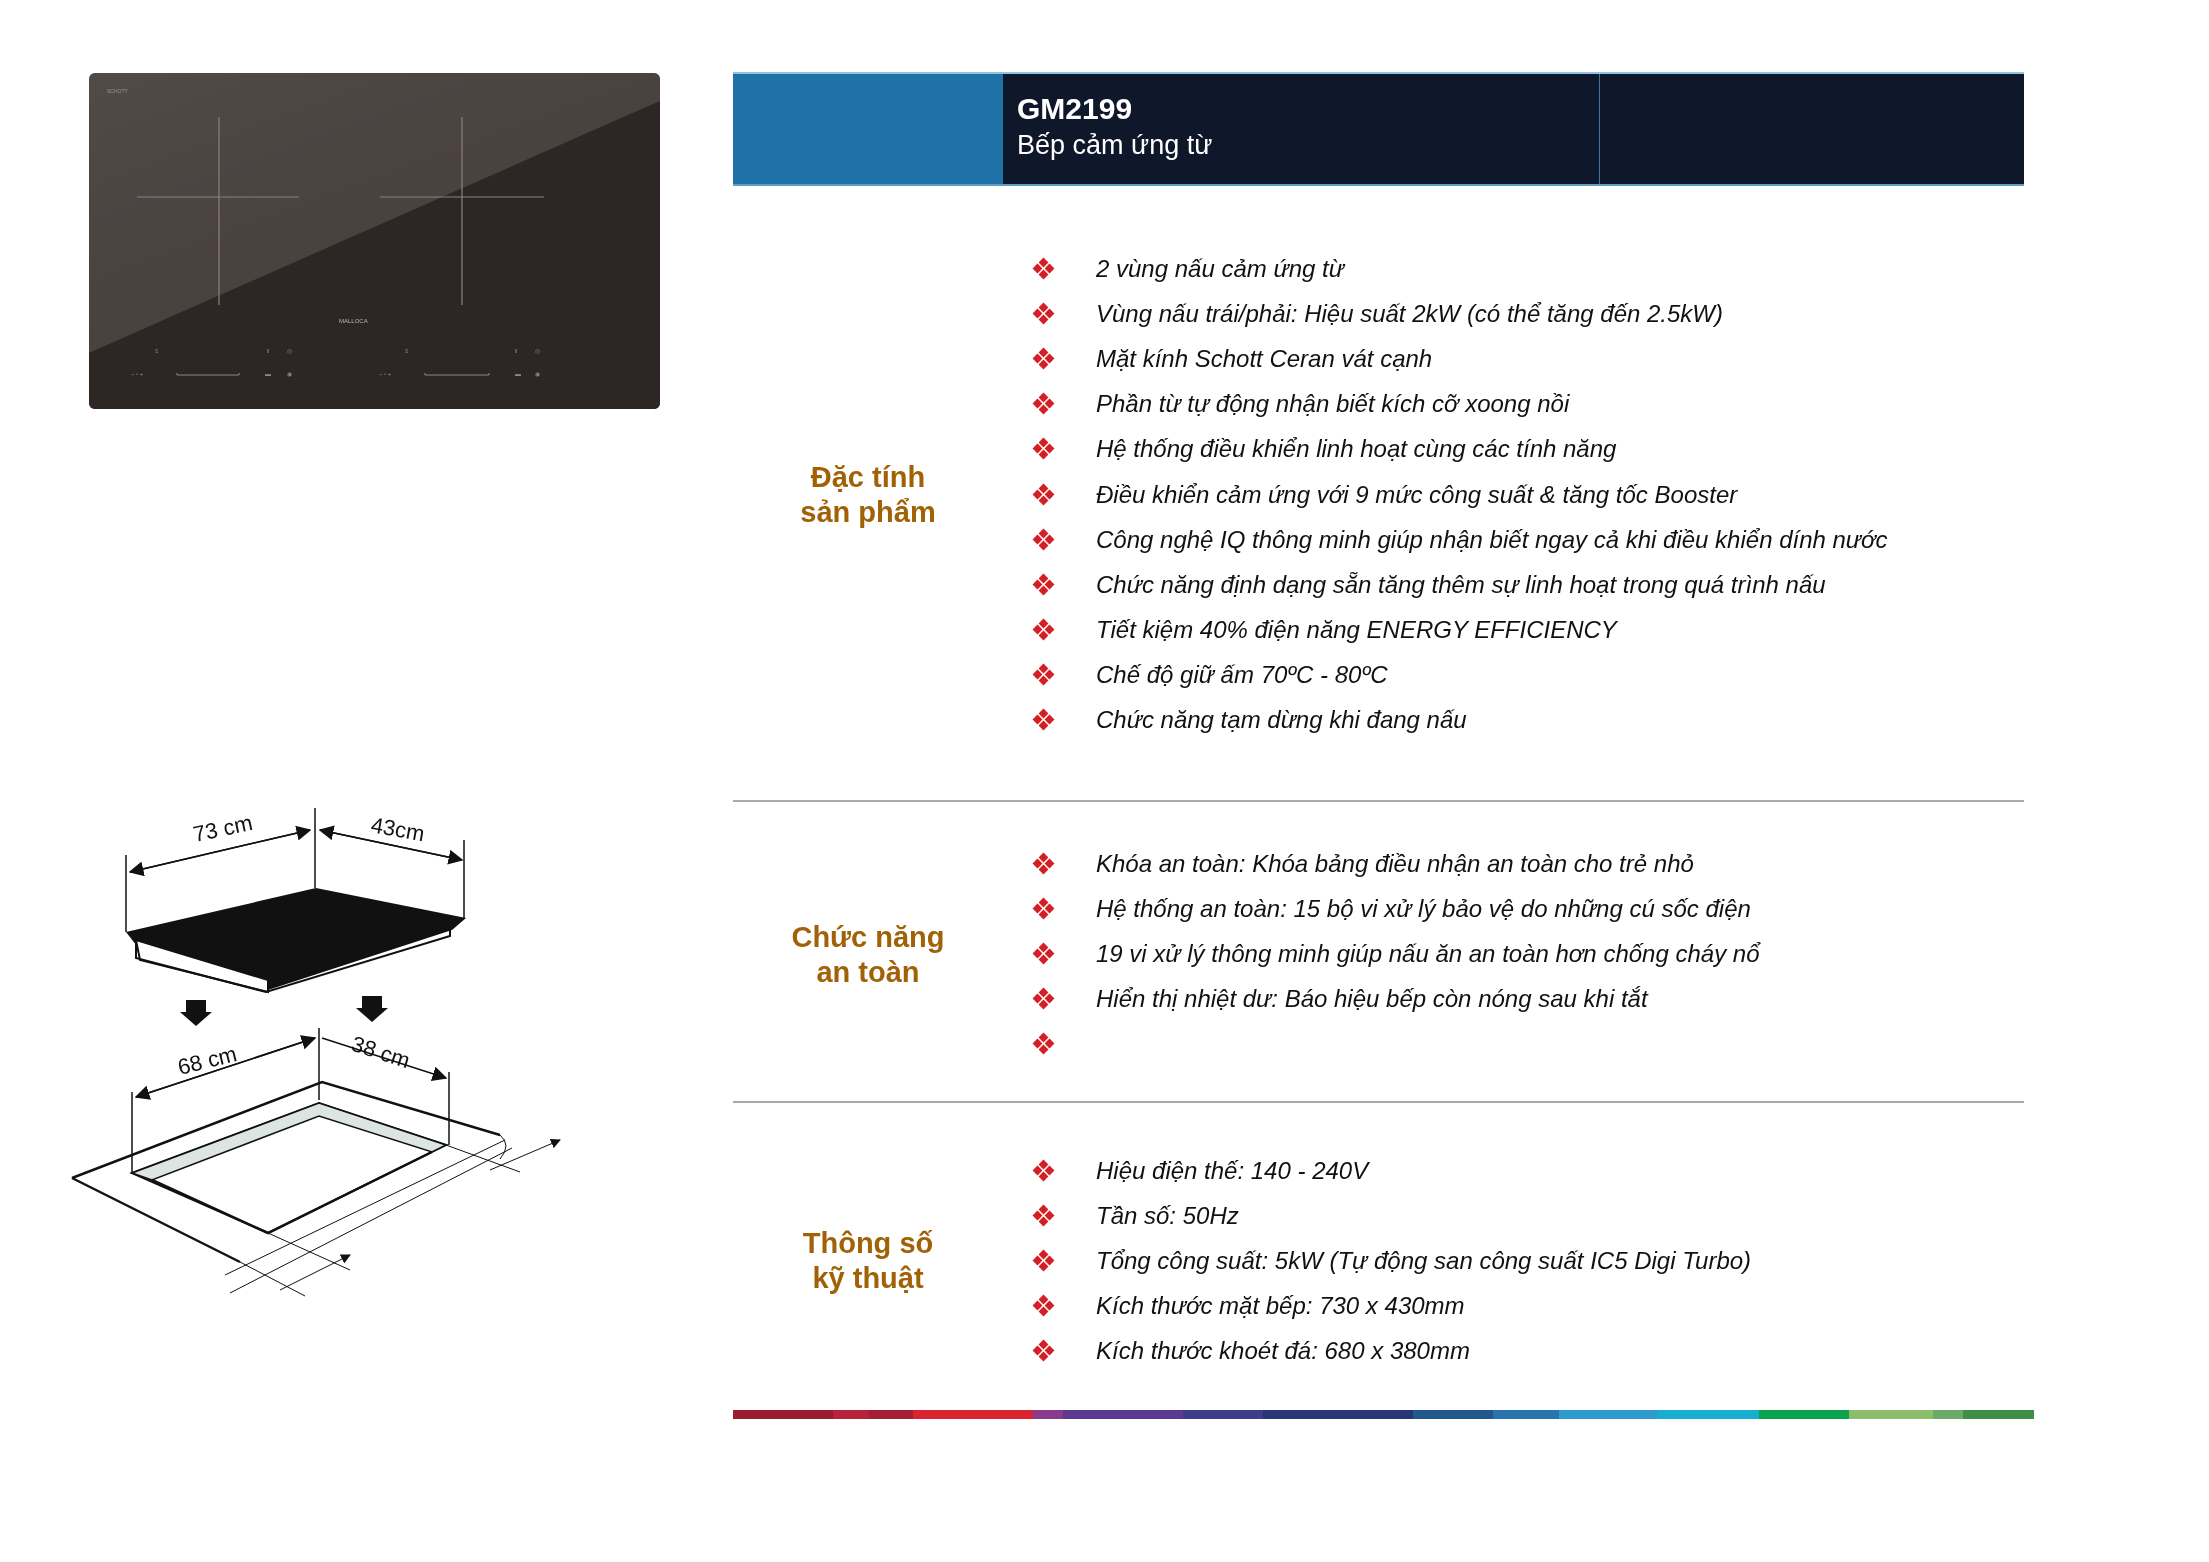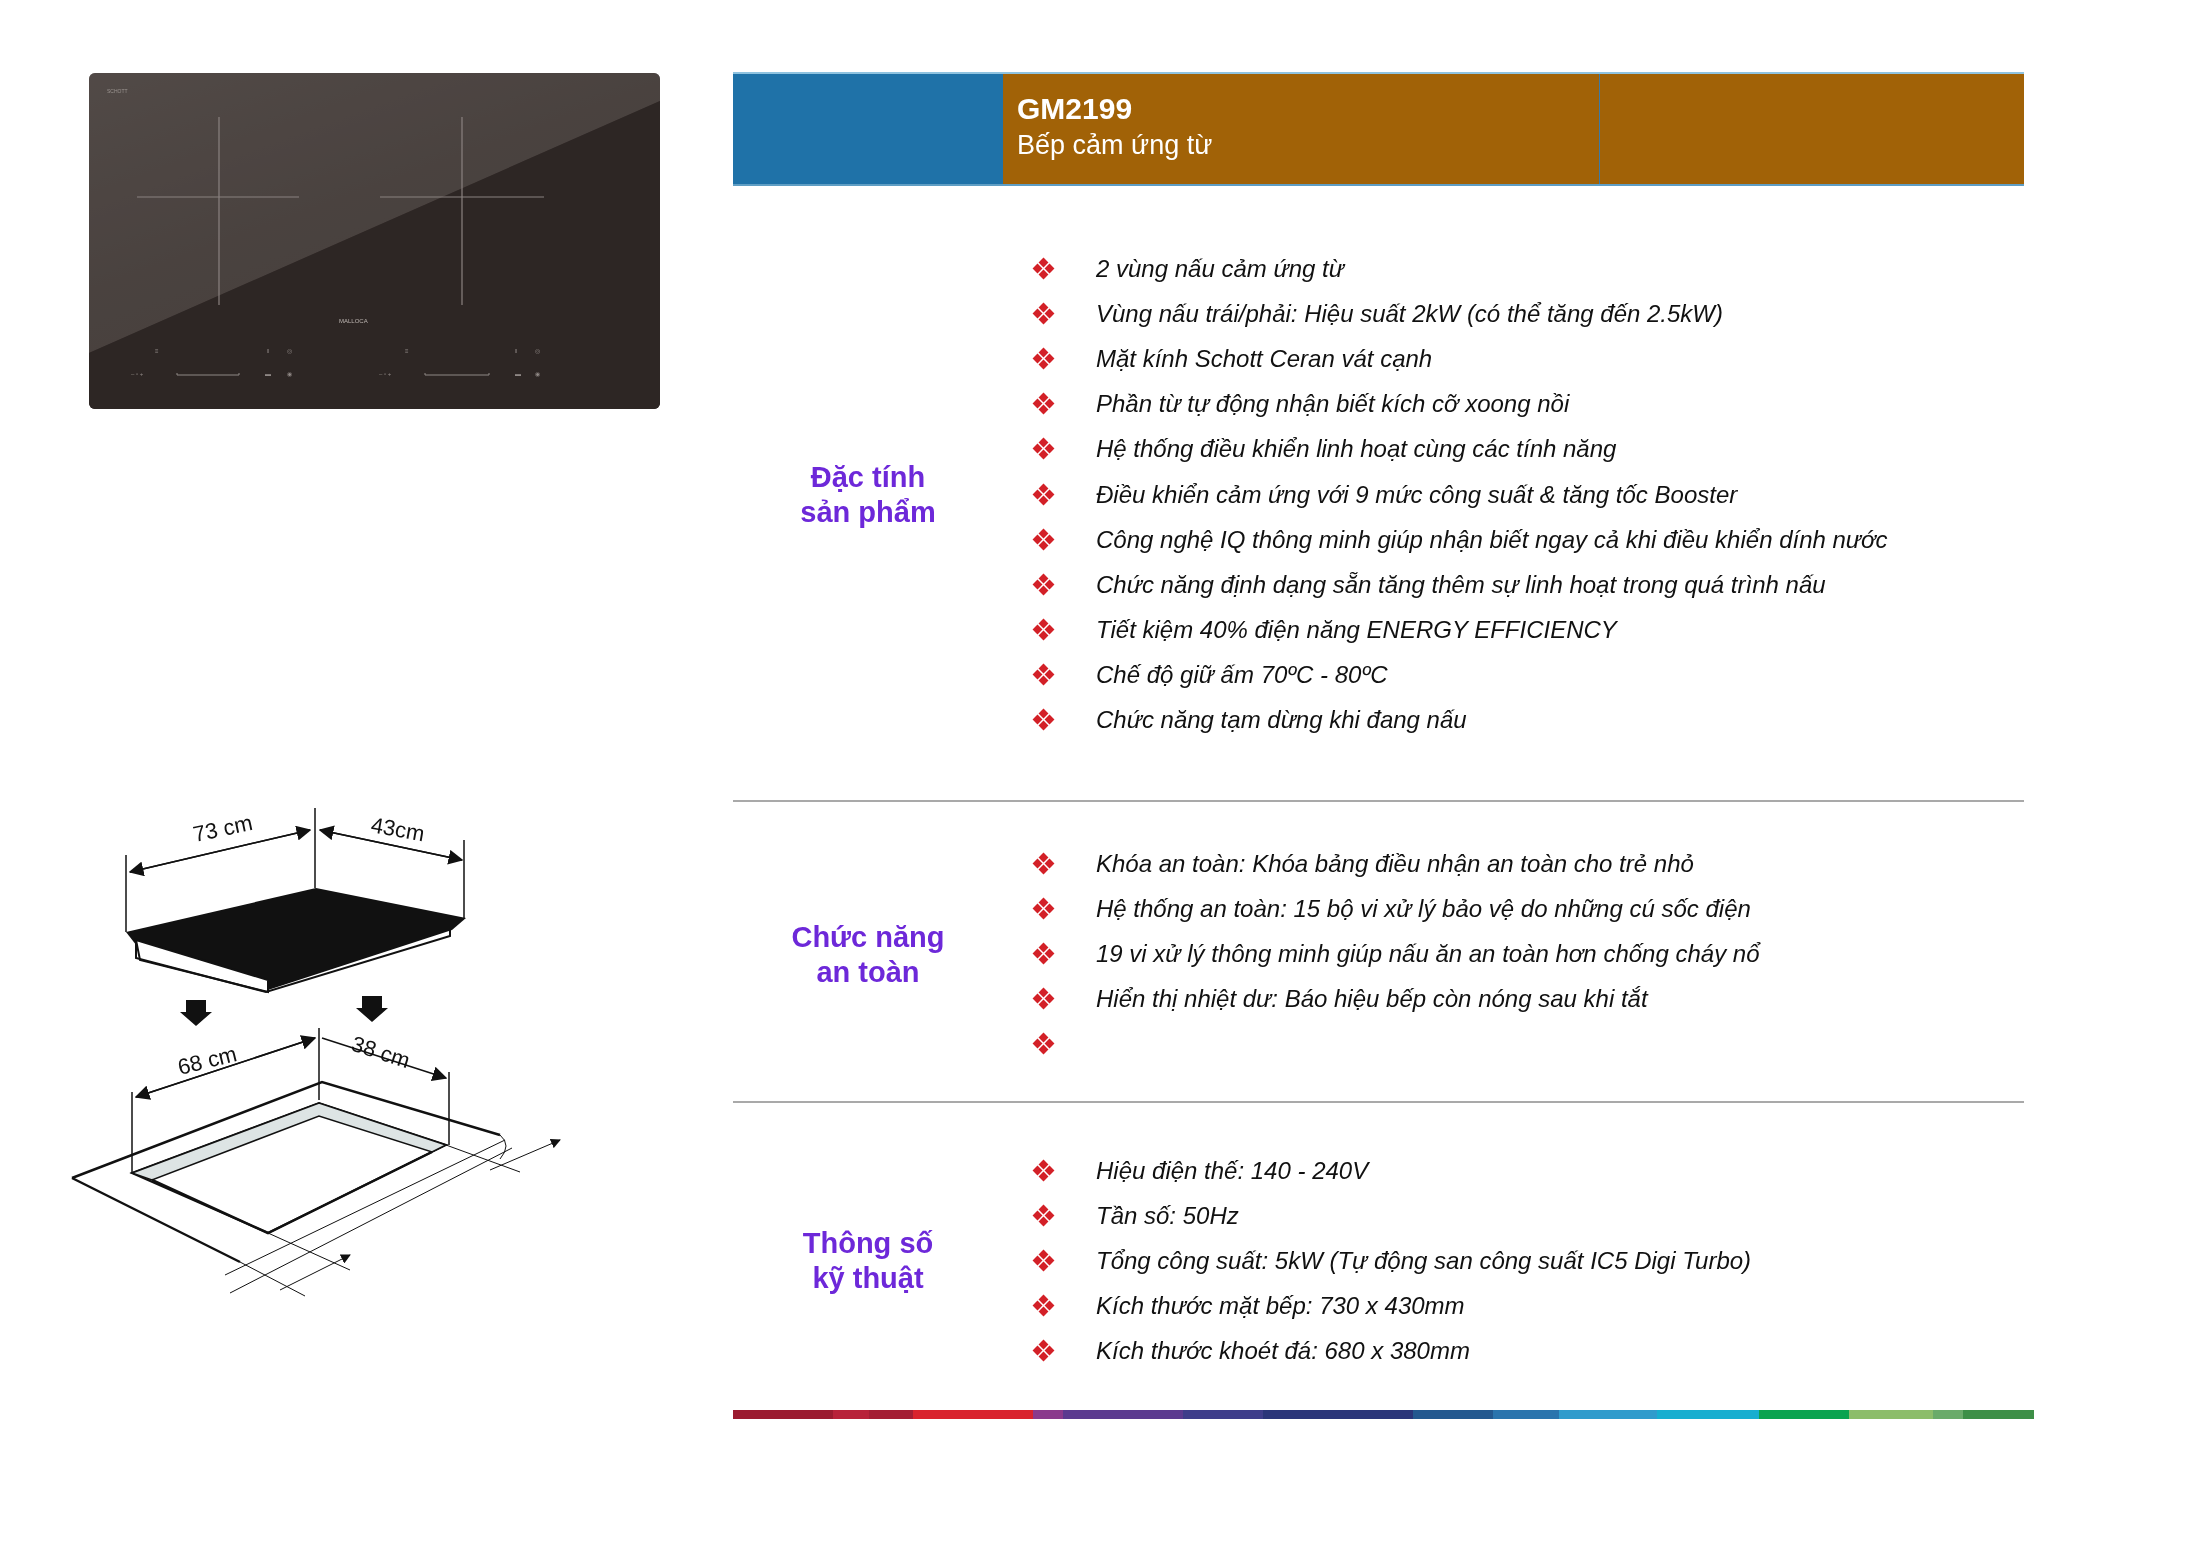--- a/index.html
+++ b/index.html
@@ -7,29 +7,29 @@
          font-family: "Liberation Sans", sans-serif; color: #111; }
 
   
   .hob-photo { position: absolute; left: 89px; top: 73px; width: 571px; height: 336px;
     border-radius: 6px; overflow: hidden;
     background: linear-gradient(160deg, #4a4240 0%, #3a3230 40%, #2f2826 100%); }
   .hob-photo svg { display: block; }
 
   
   .header { position: absolute; left: 733px; top: 72px; width: 1291px; height: 110px;
-    background: #a16207; border-top: 2px solid #8fc3e0; border-bottom: 2px solid #5f9ec4; }
+    background: #0f172a; border-top: 2px solid #8fc3e0; border-bottom: 2px solid #5f9ec4; }
   .header .left-block { position: absolute; left: 0; top: 0; width: 270px; height: 100%; background: #1f72a8; }
   .header .v-line { position: absolute; left: 866px; top: 0; width: 1px; height: 100%; background: #3c7aa6; }
   .header .model { position: absolute; left: 284px; top: 18px; color: #fff; font-weight: bold; font-size: 30px; }
   .header .subtitle { position: absolute; left: 284px; top: 56px; color: #fff; font-size: 27px; }
 
   
   .section-label { position: absolute; left: 733px; width: 270px; text-align: center;
-    font-weight: bold; font-size: 29px; line-height: 35px; color: #6d28d9; }
+    font-weight: bold; font-size: 29px; line-height: 35px; color: #a16207; }
   .bullets { position: absolute; left: 1030px; list-style: none; margin: 0; padding: 0; font-style: italic; }
   .bullets li { position: relative; height: 45.2px; display: flex; align-items: center; font-size: 24px; color: #111; white-space: nowrap; }
   .bullets li .diamond { width: 22px; height: 22px; margin-right: 41px; margin-left: 3px; position: relative; flex: none; }
   .diamond i { position: absolute; width: 7px; height: 7px; background: #d32027; transform: rotate(45deg); }
   .diamond i:nth-child(1) { left: 7px; top: 1px; }
   .diamond i:nth-child(2) { left: 1px; top: 7px; }
   .diamond i:nth-child(3) { left: 13px; top: 7px; }
   .diamond i:nth-child(4) { left: 7px; top: 13px; }
 
   .divider { position: absolute; left: 733px; width: 1291px; height: 2px; background: #a9a9a9; }

